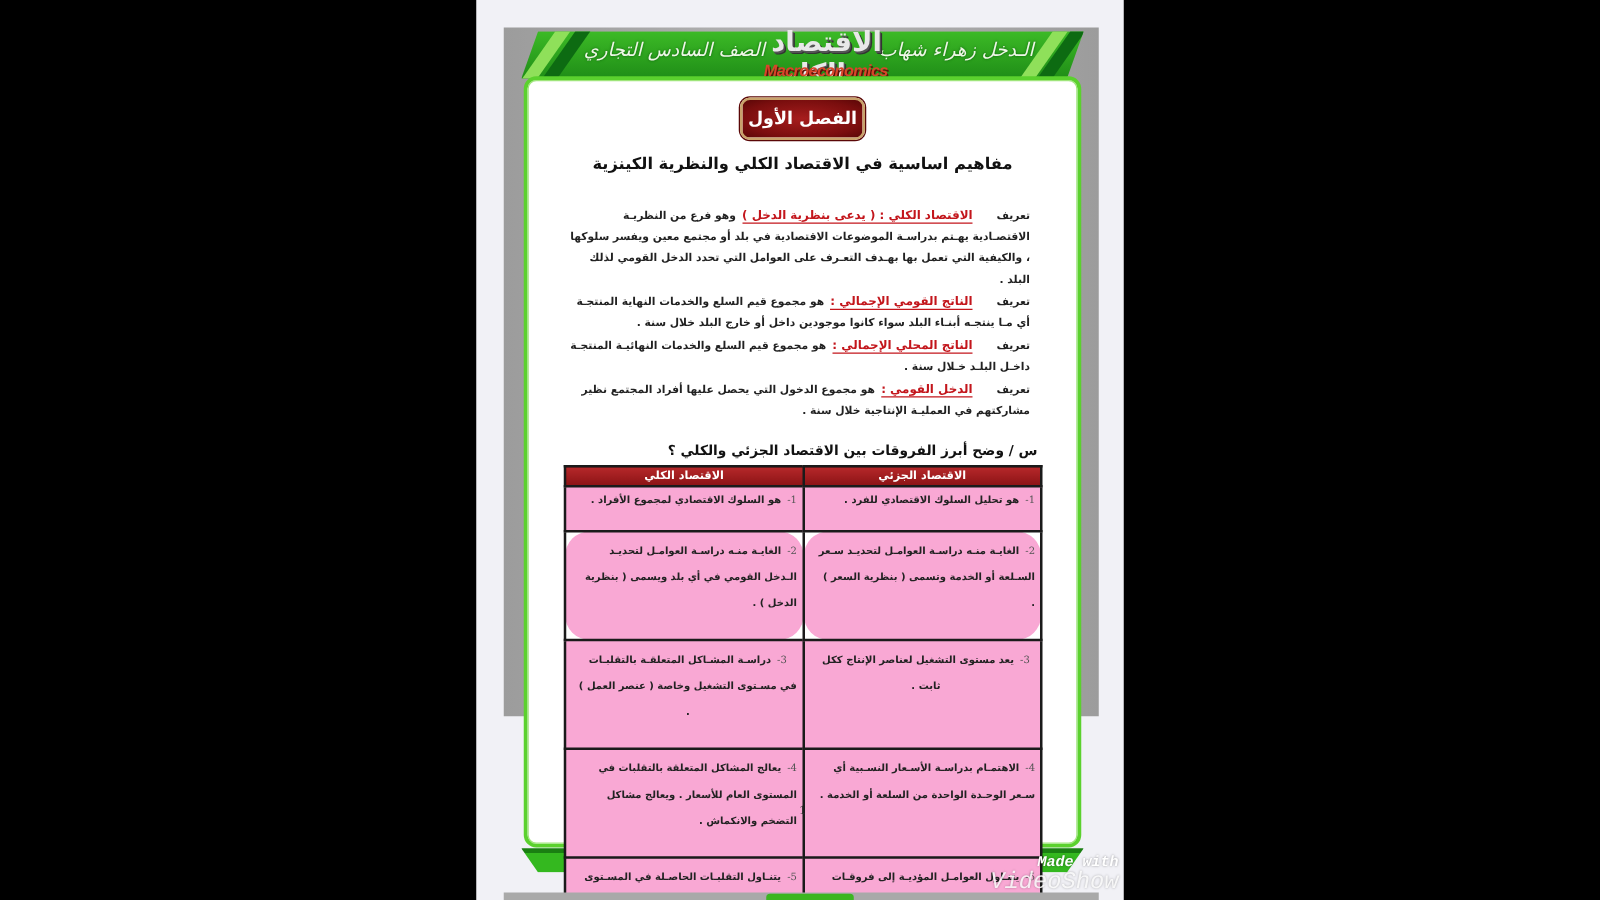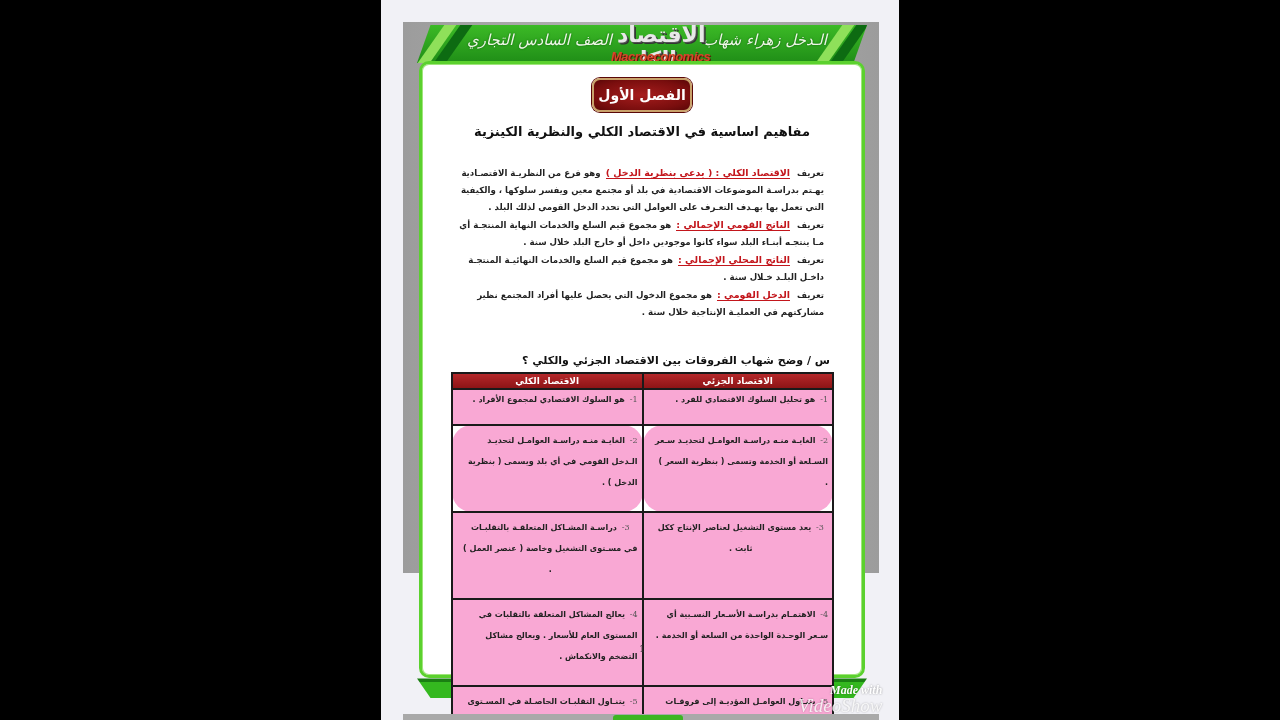--- a/index.html
+++ b/index.html
@@ -70,21 +70,21 @@
     .page-title {
       position: absolute; left: 0; right: 0; top: 60px; text-align: center;
       font-size: 13px; font-weight: bold; color: #111; direction: rtl;
     }
 
     .defs {
       position: absolute; left: 30px; right: 38px; top: 100px;
       direction: rtl; font-size: 8.6px; line-height: 17px; color: #222; font-weight: bold;
     }
     .def { margin-bottom: 0; }
-    .def .lead { color: #222; margin-left: 4px; }
+    .def .lead { color: #222; margin-left: 16px; }
     .def .term {
       color: #c3161c; border-bottom: 1.5px solid #c3161c; font-size: 9.5px; margin-left: 2px;
     }
     .def .body { text-align: justify; }
 
     .question {
       position: absolute; left: 30px; right: 32px; top: 290px; direction: rtl;
       font-size: 11px; font-weight: bold; color: #111;
     }
 
@@ -107,21 +107,21 @@
     .cmp-table tr.r5 td { height: 42px; }
     .cmp-table .num { font-family: "DejaVu Serif", serif; font-weight: normal; color: #555; margin-left: 2px; }
 
     .page-number {
       position: absolute; left: 0; right: 0; top: 580px; text-align: center;
       font-family: "DejaVu Serif", serif; font-size: 9px; color: #333;
     }
 
     .watermark {
       position: absolute; left: 790px; top: 684px; color: #fff; text-align: right; line-height: 1;
-      font-family: Liberation Serif, serif;
+      font-family: Liberation Mono, monospace;
     }
     .watermark .made { font-size: 12px; font-weight: bold; font-style: italic; display:block; margin-left: 40px; text-shadow: 0 0 2px rgba(0,0,0,.4); }
     .watermark .brand { font-size: 19px; font-style: italic; color: rgba(255,255,255,0.85); display:block; text-shadow: 0 0 2px rgba(0,0,0,.3); }
   </style>
 </head>
 <body>
 
 <div class="viewer">
   <div class="page-sheet">
 
@@ -161,21 +161,21 @@
           <span class="term">الناتج المحلي الإجمالي :</span>
           <span class="body">هو مجموع قيم السلع والخدمات النهائيـة المنتجـة داخـل البلـد خـلال سنة .</span>
         </div>
         <div class="def">
           <span class="lead">تعريف</span>
           <span class="term">الدخل القومي :</span>
           <span class="body">هو مجموع الدخول التي يحصل عليها أفراد المجتمع نظير مشاركتهم في العمليـة الإنتاجية خلال سنة .</span>
         </div>
       </div>
 
-      <div class="question">س / وضح شهاب الفروقات بين الاقتصاد الجزئي والكلي ؟</div>
+      <div class="question">س / وضح أبرز الفروقات بين الاقتصاد الجزئي والكلي ؟</div>
 
       <table class="cmp-table">
         <thead>
           <tr>
             <th>الاقتصاد الجزئي</th>
             <th>الاقتصاد الكلي</th>
           </tr>
         </thead>
         <tbody>
           <tr class="r1">

